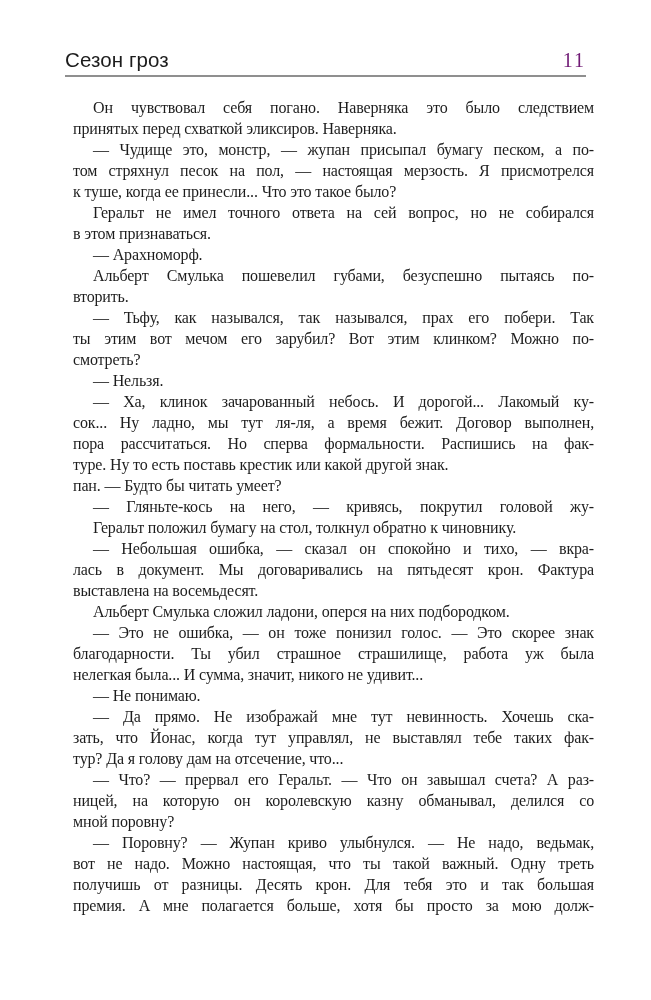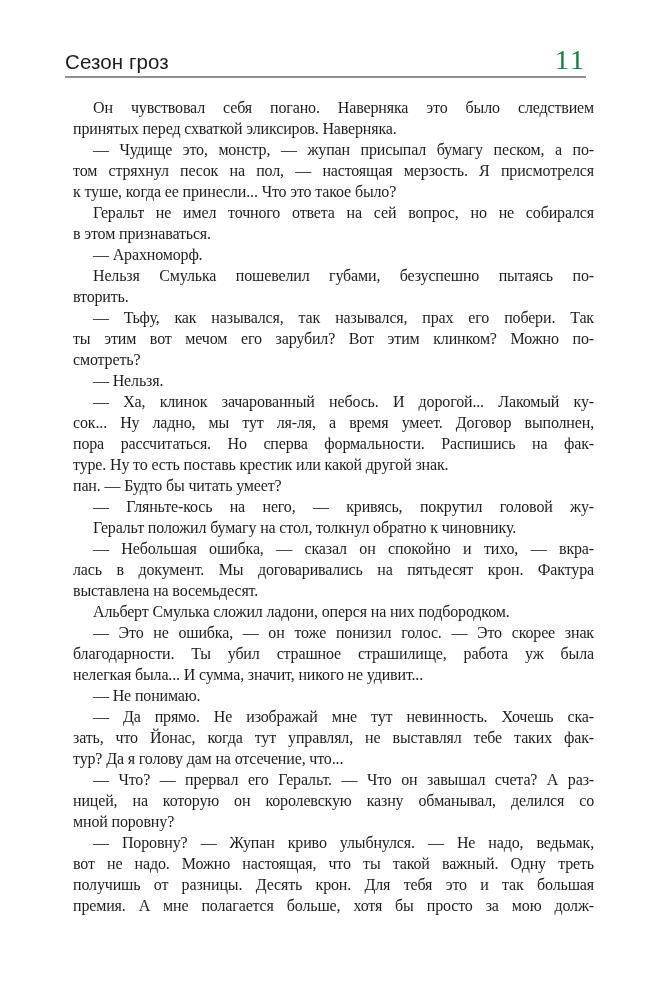--- a/index.html
+++ b/index.html
@@ -29,22 +29,22 @@
     gap: 46px;
   }
   .running-title {
     font-family: "Liberation Sans", "DejaVu Sans", sans-serif;
     font-size: 20.5px;
     color: #1c1c1c;
     letter-spacing: 0.1px;
   }
   .page-number {
     font-family: "Liberation Serif", "DejaVu Serif", serif;
-    font-size: 28px;
-    color: #15803d;
+    font-size: 20px;
+    color: #701a75;
     letter-spacing: 2px;
   }
   .page-text {
     position: absolute;
     left: 65px;
     top: 97px;
     width: 521px;
     font-size: 16px;
     line-height: 21px;
     color: #1d1d1d;
@@ -74,28 +74,28 @@
   </div>
   <div class="page-text">
       <div class="line indent">Он чувствовал себя погано. Наверняка это было следствием</div>
       <div class="line last">принятых перед схваткой эликсиров. Наверняка.</div>
       <div class="line indent">— Чудище это, монстр, — жупан присыпал бумагу песком, а по-</div>
       <div class="line">том стряхнул песок на пол, — настоящая мерзость. Я присмотрелся</div>
       <div class="line last">к туше, когда ее принесли... Что это такое было?</div>
       <div class="line indent">Геральт не имел точного ответа на сей вопрос, но не собирался</div>
       <div class="line last">в этом признаваться.</div>
       <div class="line indent last">— Арахноморф.</div>
-      <div class="line indent">Нельзя Смулька пошевелил губами, безуспешно пытаясь по-</div>
+      <div class="line indent">Альберт Смулька пошевелил губами, безуспешно пытаясь по-</div>
       <div class="line last">вторить.</div>
       <div class="line indent">— Тьфу, как назывался, так назывался, прах его побери. Так</div>
       <div class="line">ты этим вот мечом его зарубил? Вот этим клинком? Можно по-</div>
       <div class="line last">смотреть?</div>
       <div class="line indent last">— Нельзя.</div>
       <div class="line indent">— Ха, клинок зачарованный небось. И дорогой... Лакомый ку-</div>
-      <div class="line">сок... Ну ладно, мы тут ля-ля, а время умеет. Договор выполнен,</div>
+      <div class="line">сок... Ну ладно, мы тут ля-ля, а время бежит. Договор выполнен,</div>
       <div class="line">пора рассчитаться. Но сперва формальности. Распишись на фак-</div>
       <div class="line last">туре. Ну то есть поставь крестик или какой другой знак.</div>
       <div class="line last">пан. — Будто бы читать умеет?</div>
       <div class="line indent">— Гляньте-кось на него, — кривясь, покрутил головой жу-</div>
       <div class="line indent last">Геральт положил бумагу на стол, толкнул обратно к чиновнику.</div>
       <div class="line indent">— Небольшая ошибка, — сказал он спокойно и тихо, — вкра-</div>
       <div class="line">лась в документ. Мы договаривались на пятьдесят крон. Фактура</div>
       <div class="line last">выставлена на восемьдесят.</div>
       <div class="line indent last">Альберт Смулька сложил ладони, оперся на них подбородком.</div>
       <div class="line indent">— Это не ошибка, — он тоже понизил голос. — Это скорее знак</div>

